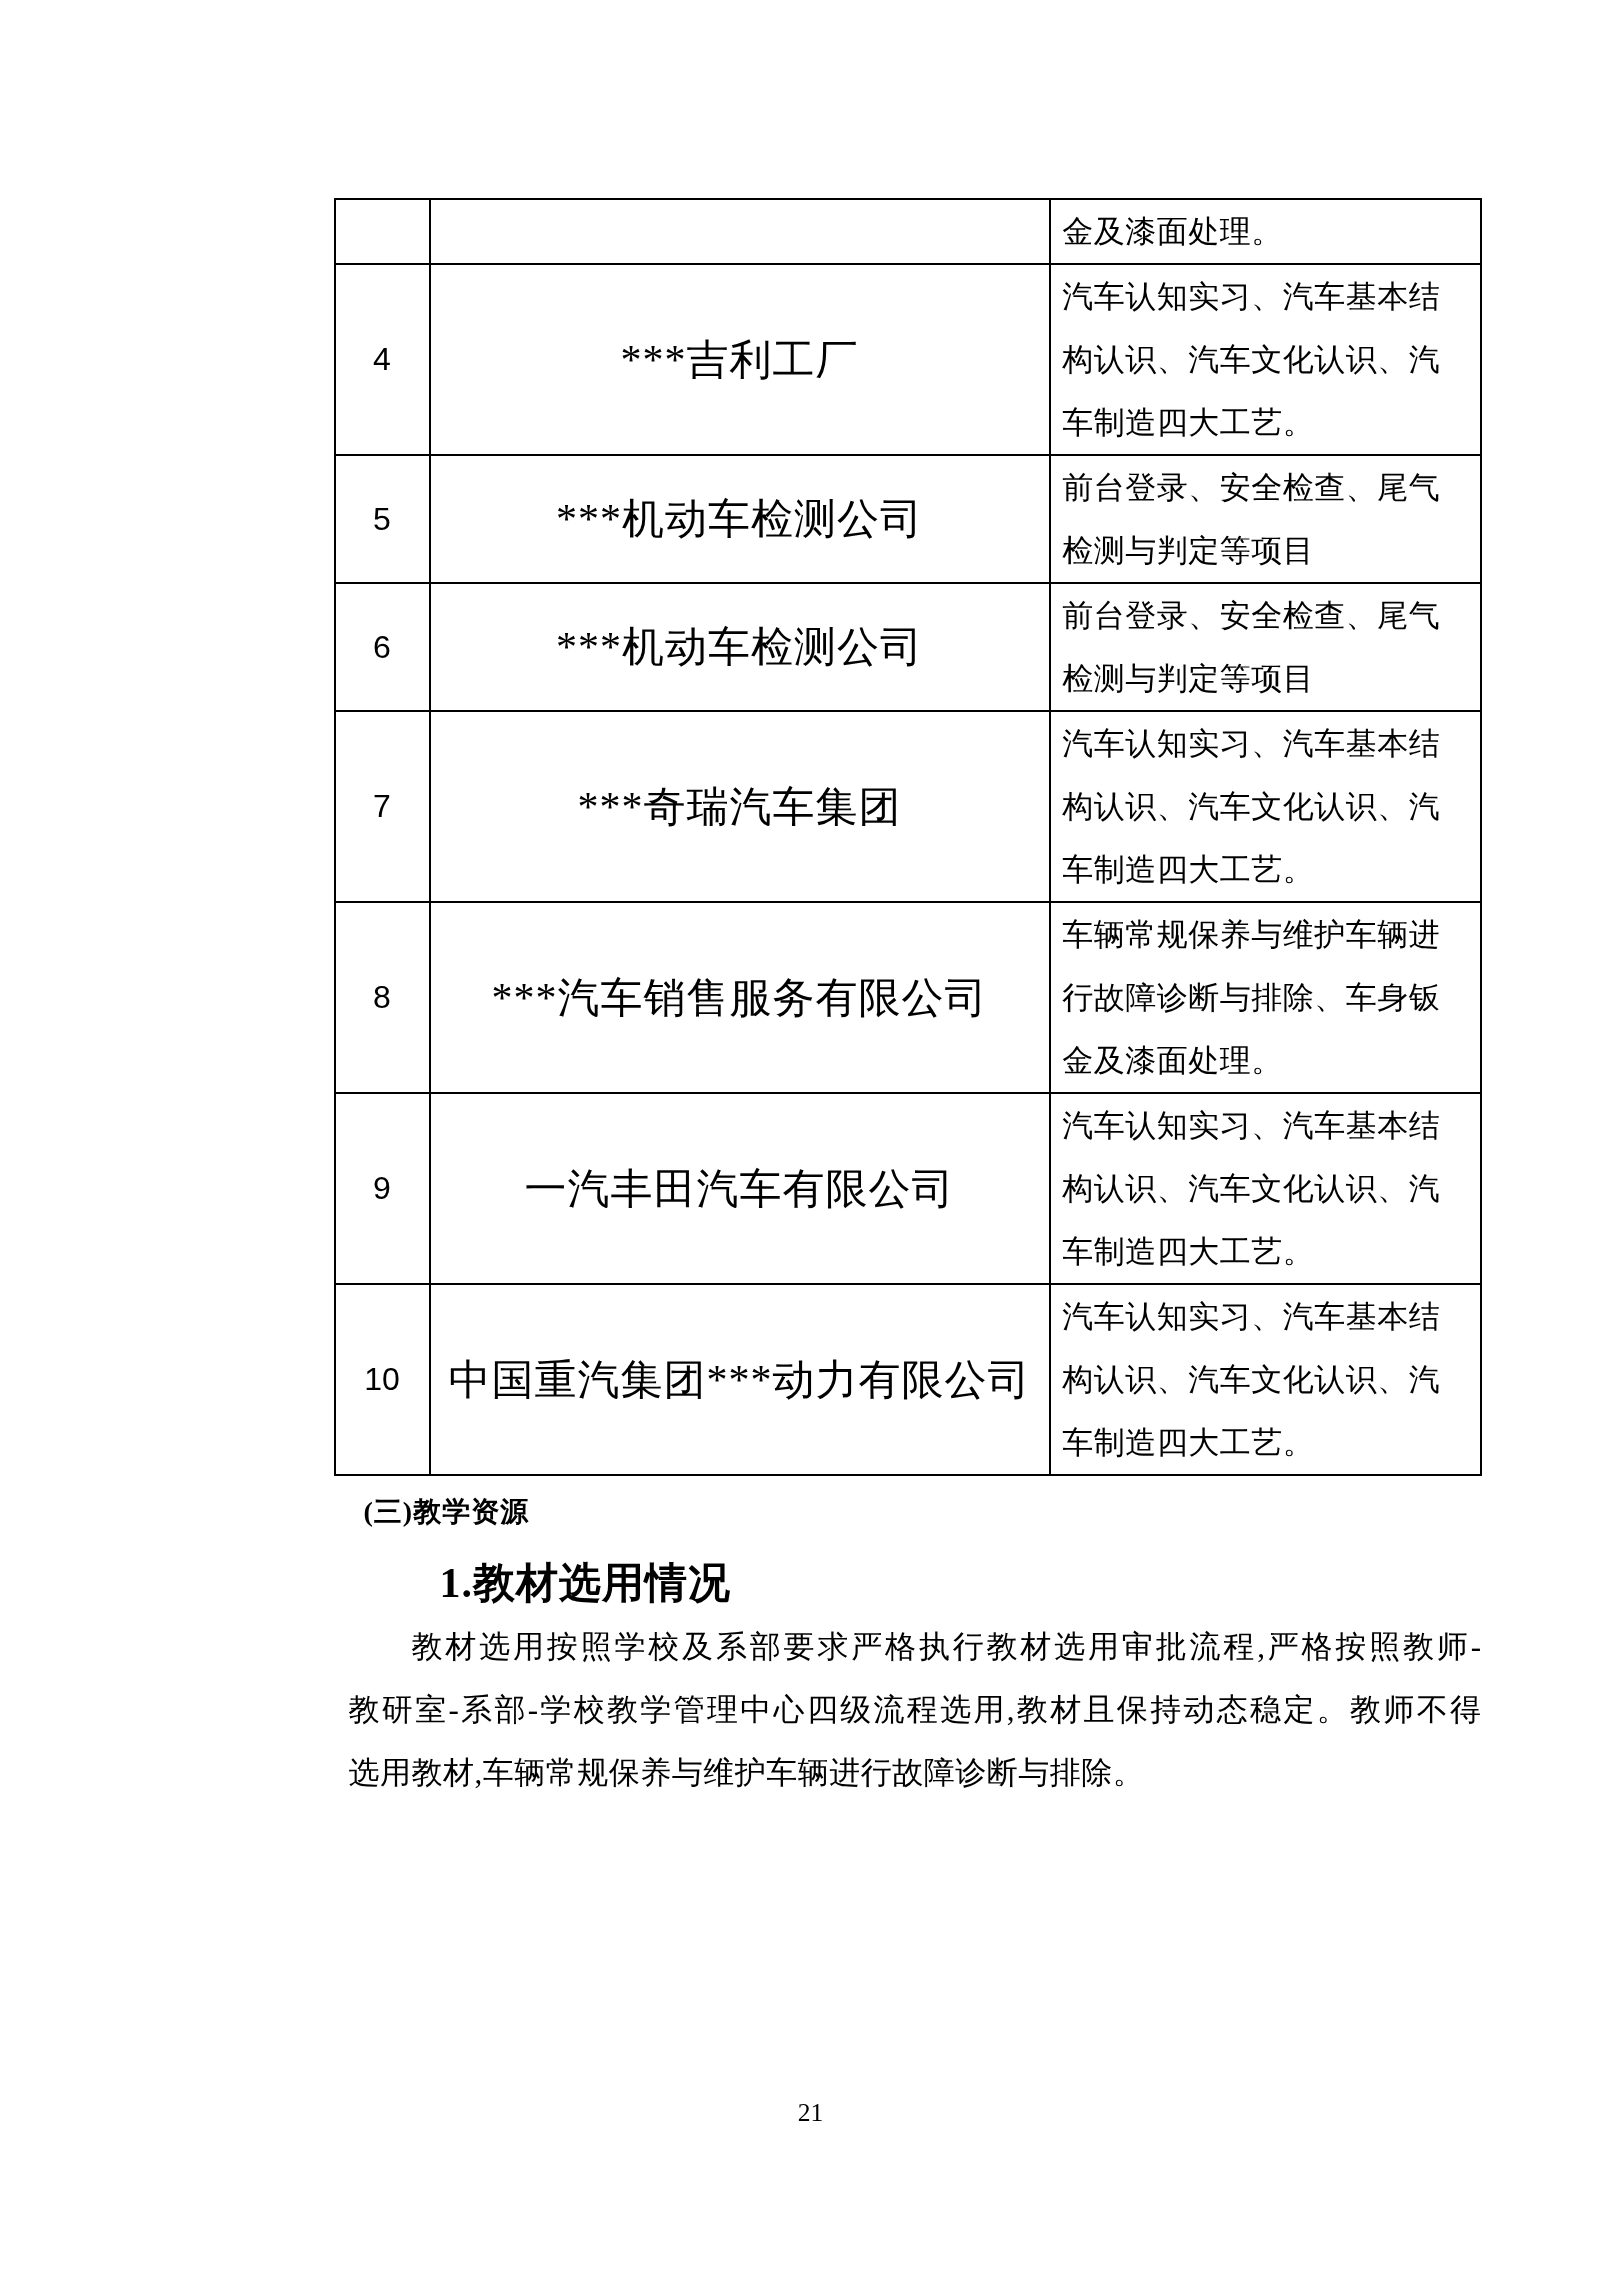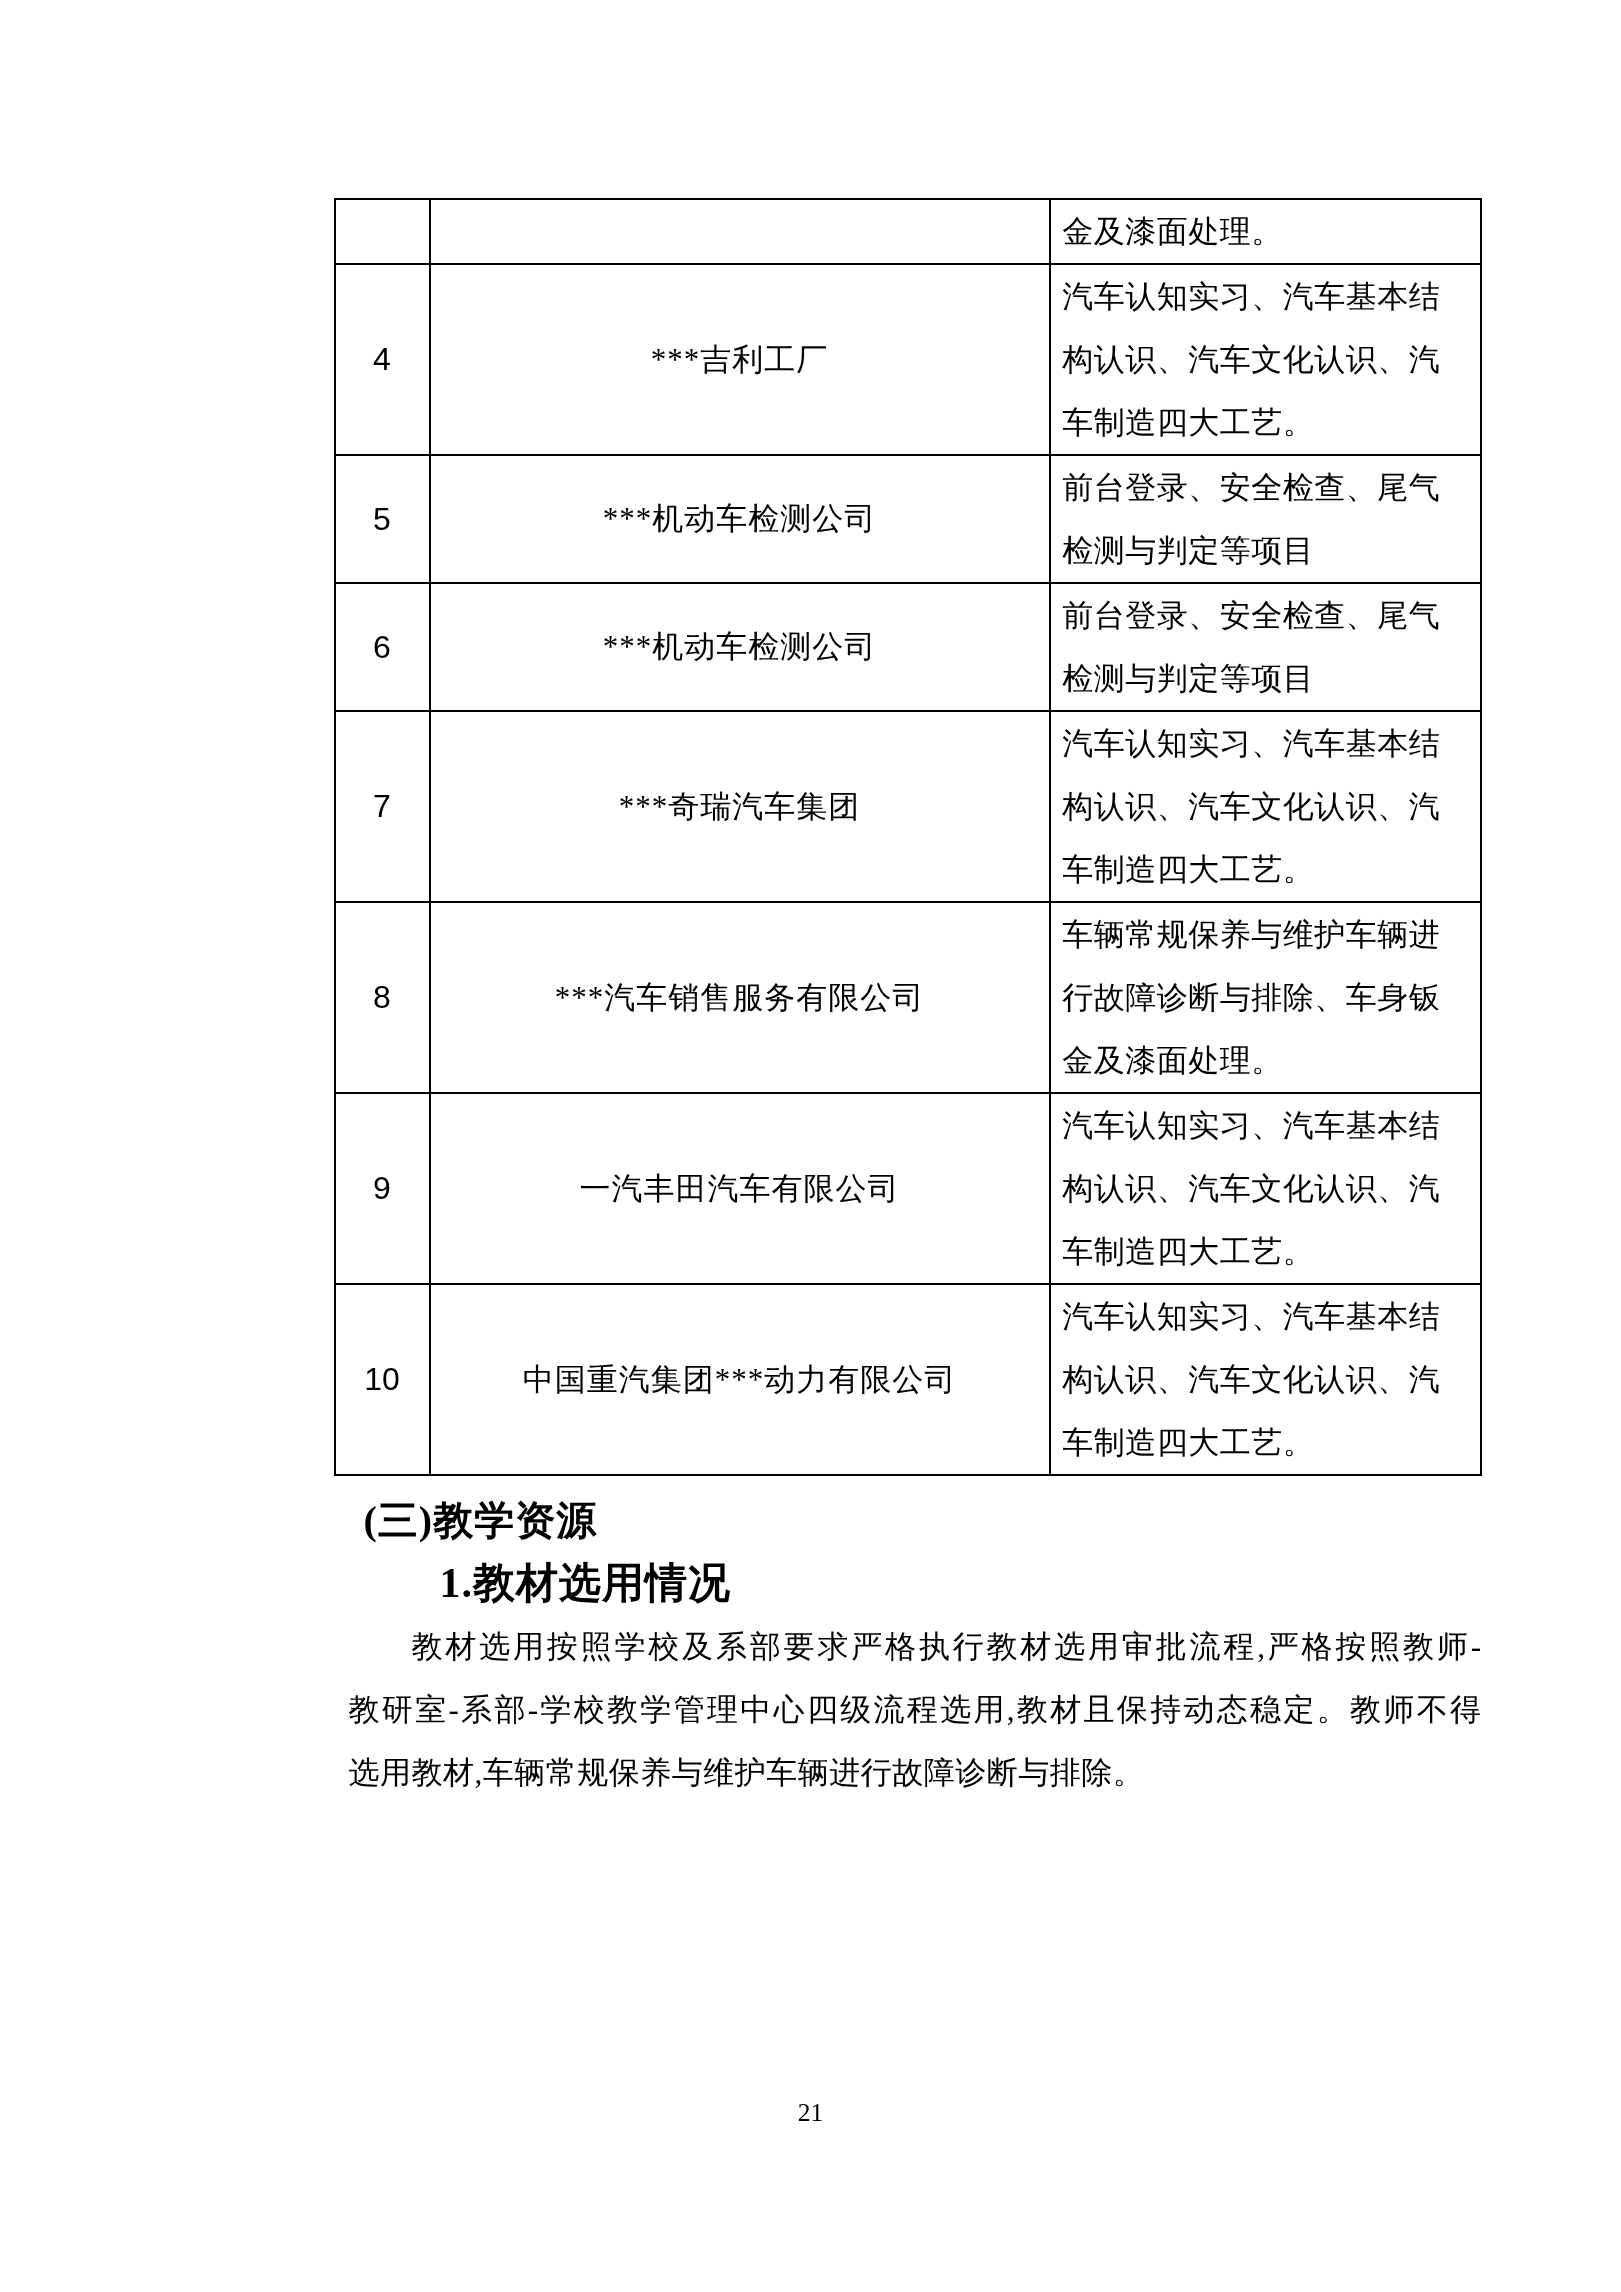--- a/index.html
+++ b/index.html
@@ -33,39 +33,39 @@
     vertical-align:middle;
     overflow:hidden;
   }
   td.cell-num {
     text-align:center;
     font-family:"Liberation Sans", sans-serif;
     font-size:32px;
   }
   td.cell-company {
     text-align:center;
-    font-size:31px;
+    font-size:42px;
     letter-spacing:1px;
   }
   td.cell-content {
     font-size:31px;
     line-height:63px;
     padding:0 15.7px 0 11.8px;
     letter-spacing:0.5px;
   }
   tr.row-lines-1 td { height:61px; }
   tr.row-lines-2 td { height:127px; }
   tr.row-lines-3 td { height:186px; }
 
   
   .section-heading {
     position:absolute;
     left:260px;
     top:1493px;
-    font-size:40px;
+    font-size:28px;
     font-weight:700;
     letter-spacing:1px;
   }
   .sub-heading {
     position:absolute;
     left:309px;
     top:1555px;
     font-size:42px;
     font-weight:700;
     letter-spacing:1px;

